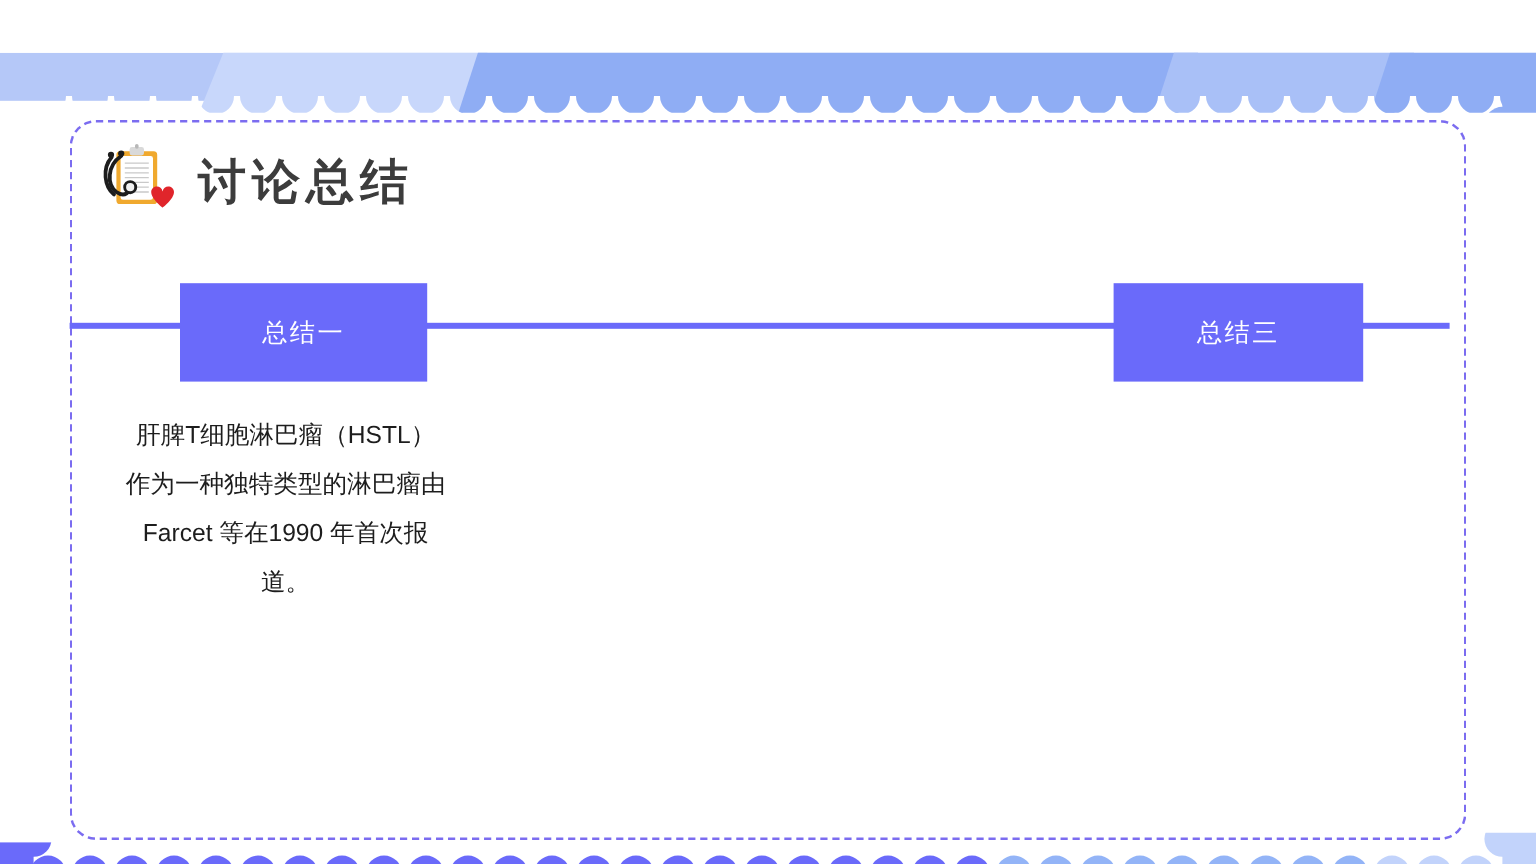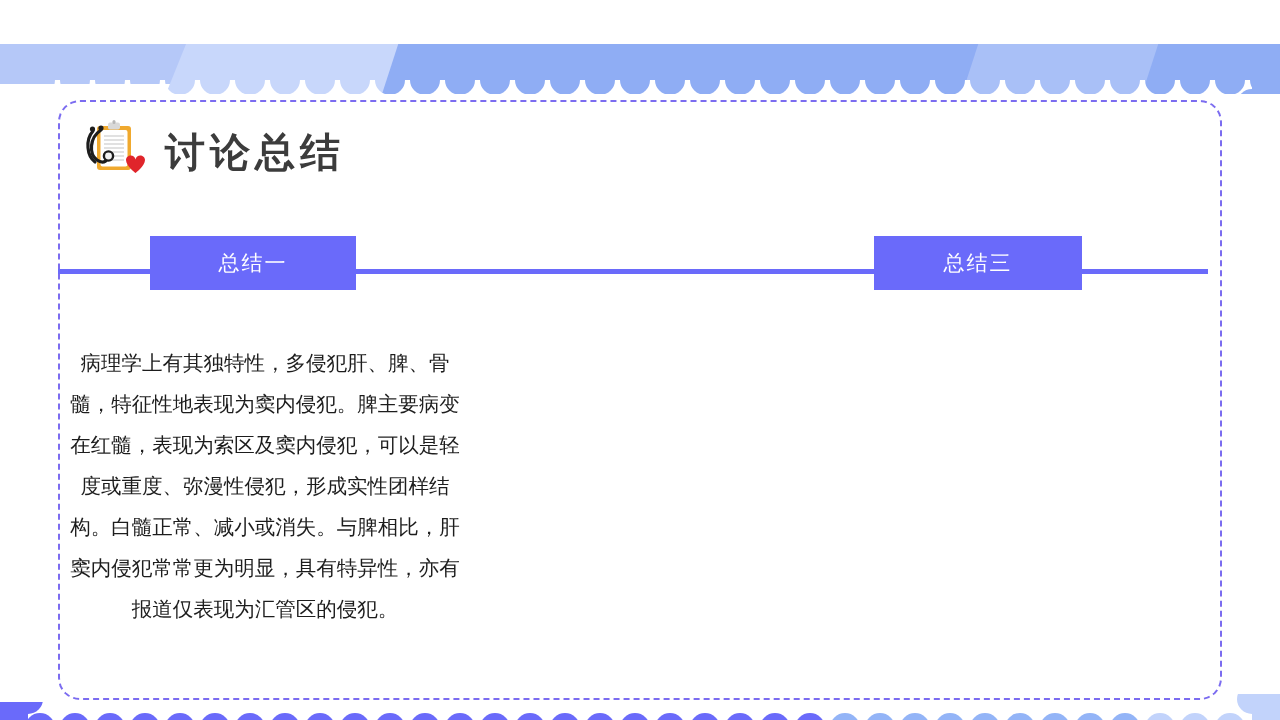--- a/index.html
+++ b/index.html
@@ -137,33 +137,33 @@
   .timeline-line {
     position: absolute;
     left: 58px; top: 225px;
     width: 1150px; height: 5px;
     background: #6a6afa;
     z-index: 14;
   }
   .tl-box {
     position: absolute;
     top: 192px;
-    height: 54px;
+    height: 82px;
     background: #6a6afa;
     color: #ffffff;
     display: flex;
     align-items: center;
     justify-content: center;
     font-size: 21px;
     letter-spacing: 2px;
     z-index: 16;
   }
   .tl-box-1 { left: 150px;  width: 206px; }
   .tl-box-2 { left: 519px;  width: 202px; }
-  .tl-box-3 { left: 874px;  width: 208px; align-items: center; }
+  .tl-box-3 { left: 928px;  width: 208px; align-items: center; }
 
   
   .cols {
     position: absolute;
     left: 58px; top: 298px;
     width: 1164px;
     display: flex;
     z-index: 16;
   }
   .col {
@@ -363,16 +363,16 @@
   <div class="timeline-line"></div>
 
   <div class="tl-box tl-box-1">
     <span>总结一</span>
   </div>
   <div class="tl-box tl-box-3">
     <span>总结三</span>
   </div>
 
   <div class="cols">
-    <div class="col col-3">病理学上有其独特性，多侵犯肝、脾、骨髓，特征性地表现为窦内侵犯。脾主要病变在红髓，表现为索区及窦内侵犯，可以是轻度或重度、弥漫性侵犯，形成实性团样结构。白髓正常、减小或消失。与脾相比，肝窦内侵犯常常更为明显，具有特异性，亦有报道仅表现为汇管区的侵犯。</div>
+    <div class="col col-1">肝脾T细胞淋巴瘤（HSTL）作为一种独特类型的淋巴瘤由Farcet 等在1990 年首次报道。</div>
   </div>
 
 </div>
 
 </body></html>

